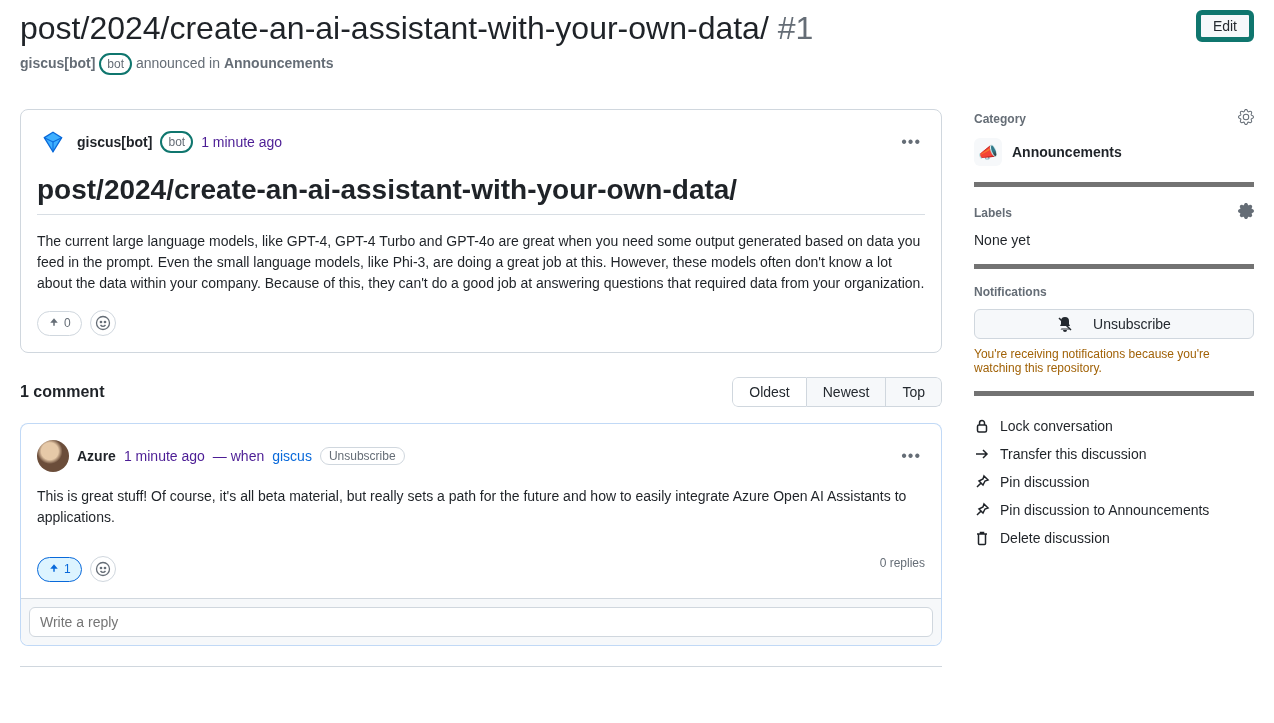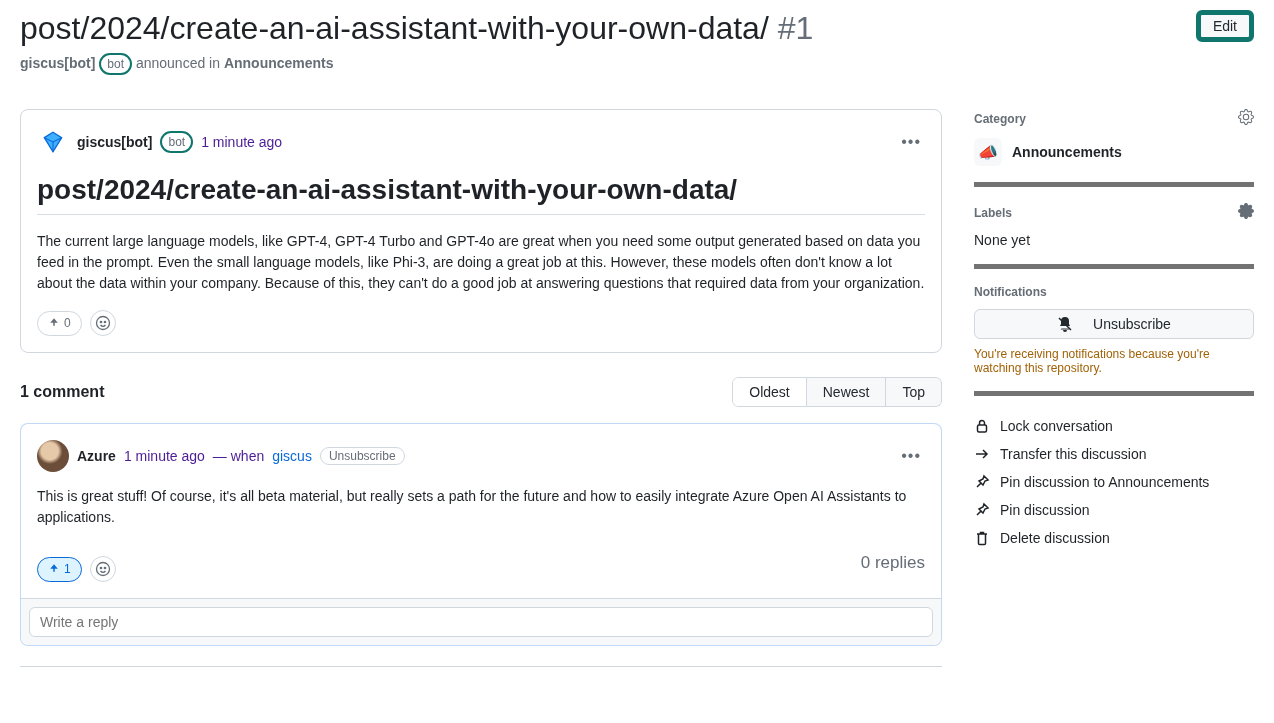--- a/index.html
+++ b/index.html
@@ -178,21 +178,21 @@
     padding:1px 8px;
     font-size:12px;
     color:#656d76;
   }
   .comment-body { line-height:1.5; margin-bottom:16px; }
   .comment-foot {
     display:flex;
     justify-content:space-between;
     align-items:center;
   }
-  .replies-ct { color:#656d76; font-size:17px; }
+  .replies-ct { color:#656d76; font-size:12px; }
   .reply-input-row {
     border-top:1px solid #d0d7de;
     background:#f6f8fa;
     padding:8px;
     border-radius:0 0 8px 8px;
   }
   .reply-input {
     width:100%;
     border:1px solid #d0d7de;
     border-radius:6px;
@@ -443,29 +443,29 @@
             </svg>
         </span>
         <span>Transfer this discussion</span>
       </li>
       <li>
         <span class="oi">
           <svg width="16" height="16" viewBox="0 0 16 16" fill="none" stroke="currentColor" stroke-width="1.5">
               <path d="M10 2l4 4-3 1-2 4-2-2-4 4 4-4-2-2 4-2 1-3z"></path>
             </svg>
         </span>
-        <span>Pin discussion to Announcements</span>
+        <span>Pin discussion</span>
       </li>
       <li>
         <span class="oi">
           <svg width="16" height="16" viewBox="0 0 16 16" fill="none" stroke="currentColor" stroke-width="1.5">
               <path d="M10 2l4 4-3 1-2 4-2-2-4 4 4-4-2-2 4-2 1-3z"></path>
             </svg>
         </span>
-        <span>Pin discussion</span>
+        <span>Pin discussion to Announcements</span>
       </li>
       <li>
         <span class="oi">
           <svg width="16" height="16" viewBox="0 0 16 16" fill="none" stroke="currentColor" stroke-width="1.5">
               <path d="M3 4h10M6.5 4V2.5h3V4M4.5 4v9.5a1 1 0 001 1h5a1 1 0 001-1V4"></path>
             </svg>
         </span>
         <span>Delete discussion</span>
       </li>
     </ul>

